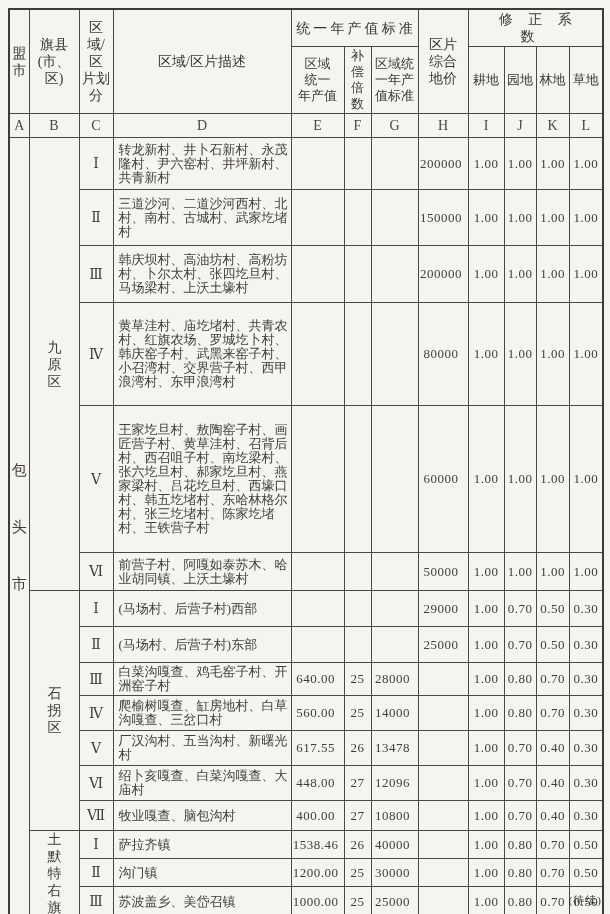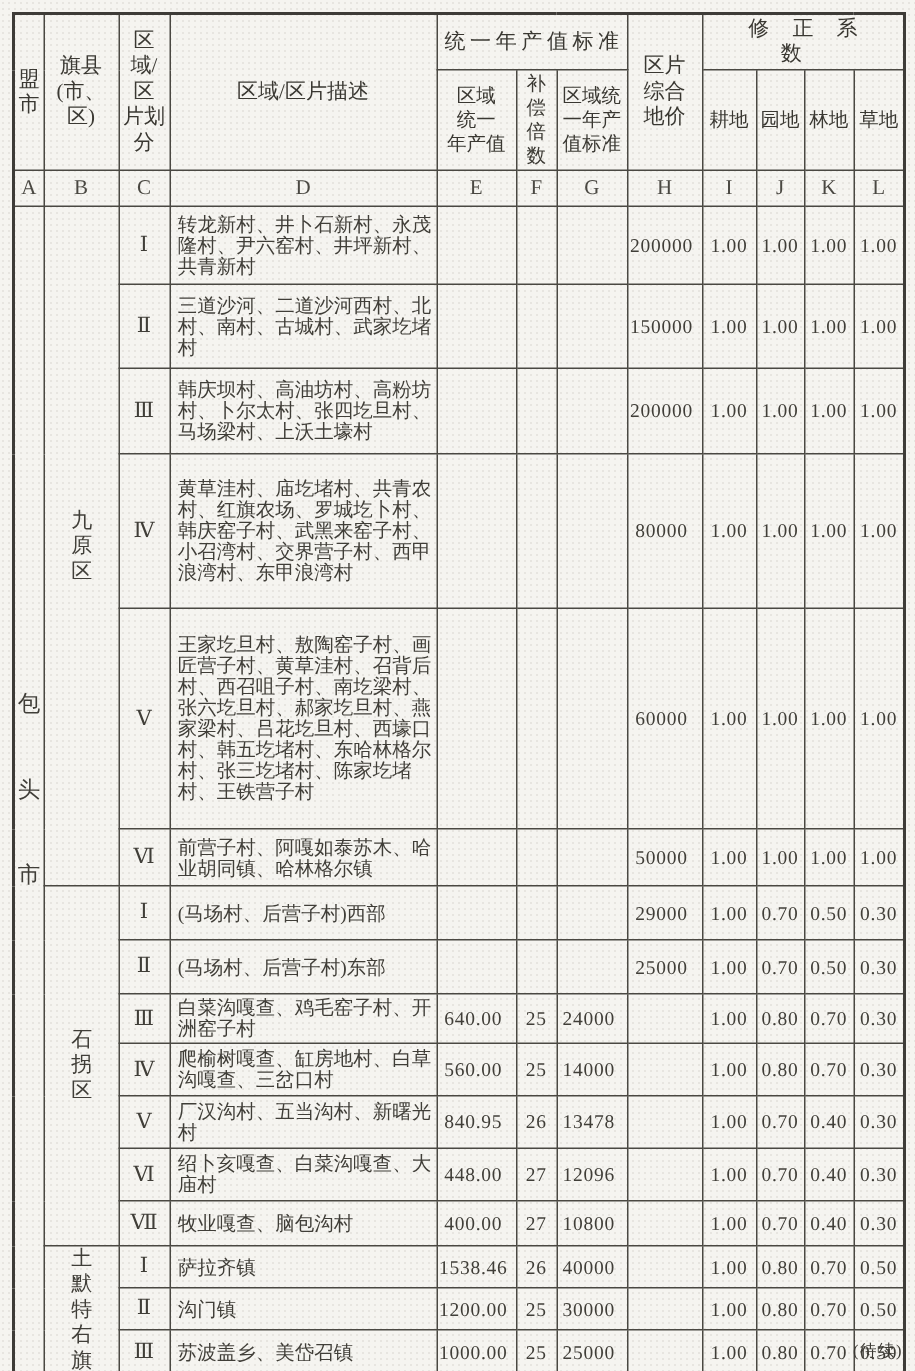--- a/index.html
+++ b/index.html
@@ -178,21 +178,21 @@
           <td class="num c"></td>
           <td class="num r"></td>
           <td class="num r">60000</td>
           <td class="num c">1.00</td>
           <td class="num c">1.00</td>
           <td class="num c">1.00</td>
           <td class="num c">1.00</td>
         </tr>
         <tr style="height: 38px;">
           <td class="zone-cell">Ⅵ</td>
-          <td class="desc-cell">前营子村、阿嘎如泰苏木、哈业胡同镇、哈林格尔镇</td>
+          <td class="desc-cell">前营子村、阿嘎如泰苏木、哈业胡同镇、上沃土壕村</td>
           <td class="num r"></td>
           <td class="num c"></td>
           <td class="num r"></td>
           <td class="num r">50000</td>
           <td class="num c">1.00</td>
           <td class="num c">1.00</td>
           <td class="num c">1.00</td>
           <td class="num c">1.00</td>
         </tr>
         <tr style="height: 36px;">
@@ -218,21 +218,21 @@
           <td class="num c">1.00</td>
           <td class="num c">0.70</td>
           <td class="num c">0.50</td>
           <td class="num c">0.30</td>
         </tr>
         <tr style="height: 30px;">
           <td class="zone-cell">Ⅲ</td>
           <td class="desc-cell">白菜沟嘎查、鸡毛窑子村、开洲窑子村</td>
           <td class="num r">640.00</td>
           <td class="num c">25</td>
-          <td class="num r">24000</td>
+          <td class="num r">28000</td>
           <td class="num r"></td>
           <td class="num c">1.00</td>
           <td class="num c">0.80</td>
           <td class="num c">0.70</td>
           <td class="num c">0.30</td>
         </tr>
         <tr style="height: 35px;">
           <td class="zone-cell">Ⅳ</td>
           <td class="desc-cell">爬榆树嘎查、缸房地村、白草沟嘎查、三岔口村</td>
           <td class="num r">560.00</td>
@@ -240,21 +240,21 @@
           <td class="num r">14000</td>
           <td class="num r"></td>
           <td class="num c">1.00</td>
           <td class="num c">0.80</td>
           <td class="num c">0.70</td>
           <td class="num c">0.30</td>
         </tr>
         <tr style="height: 35px;">
           <td class="zone-cell">Ⅴ</td>
           <td class="desc-cell">厂汉沟村、五当沟村、新曙光村</td>
-          <td class="num r">840.95</td>
+          <td class="num r">617.55</td>
           <td class="num c">26</td>
           <td class="num r">13478</td>
           <td class="num r"></td>
           <td class="num c">1.00</td>
           <td class="num c">0.70</td>
           <td class="num c">0.40</td>
           <td class="num c">0.30</td>
         </tr>
         <tr style="height: 35px;">
           <td class="zone-cell">Ⅵ</td>

